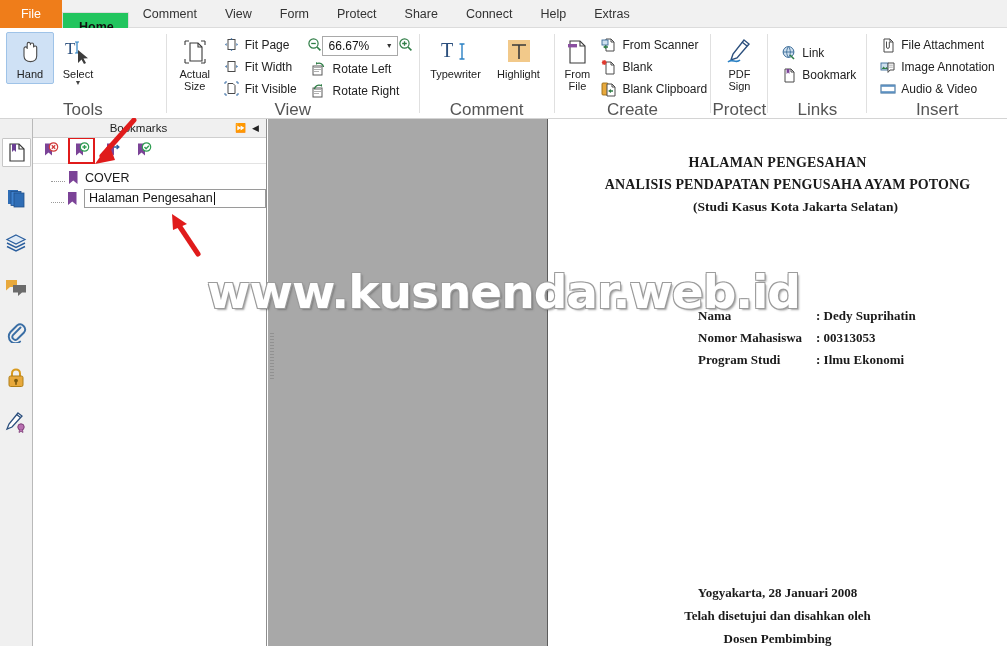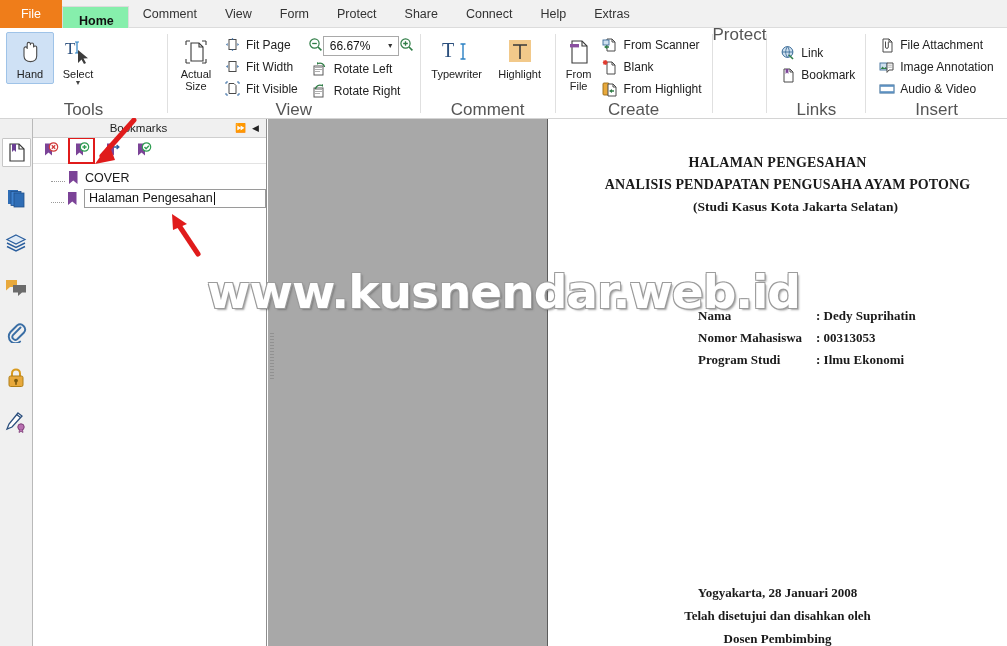--- a/index.html
+++ b/index.html
@@ -18,23 +18,23 @@
     background:#f1f1f1; border-bottom:1px solid #dcdcdc;
     display:flex; align-items:stretch;
   }
   .menu-item {
     display:flex; align-items:center; justify-content:center;
     padding:0 14px; font-size:12.5px; color:#333; cursor:default;
     height:28px;
   }
   .menu-item.file { background:#ef7d1a; color:#fff; width:62px; padding:0; }
   .menu-item.active {
-    background:#86efac; color:#111; border-left:1px solid #dcdcdc;
+    background:#22c55e; color:#111; border-left:1px solid #dcdcdc;
     border-right:1px solid #dcdcdc; border-top:1px solid #dcdcdc;
-    height:29px; margin-top:6px; font-weight:600;padding-left:16px;
+    height:29px; margin-top:12px; font-weight:600;padding-left:16px;
   }
 
   
   .ribbon {
     position:absolute; left:0; top:28px; width:1007px; height:91px;
     background:#fff; border-bottom:1px solid #d4d4d4;
     display:flex; align-items:stretch;
   }
   .grp { position:relative; display:flex; flex-direction:column; height:91px; }
   .grp-body { flex:1; display:flex; align-items:flex-start; padding:4px 6px 0 6px; }
@@ -361,29 +361,42 @@
           </div>
           <div class="smallbtn">
             <span class="ico">
               <svg width="16" height="16" viewBox="0 0 16 16">
                 <rect x="1" y="2" width="6" height="12" rx="1" fill="#e8a93c" stroke="#9a6b15" stroke-width=".9"></rect>
                 <path d="M6 3 h5 l3 3 v9 h-8 z" fill="#fff" stroke="#4a4a4a" stroke-width="1"></path>
                 <path d="M11 3 v3 h3" fill="none" stroke="#4a4a4a" stroke-width="1"></path>
                 <path d="M7 10 l3 -2 v1.3 h2 v1.4 h-2 v1.3 z" fill="#2f7d46"></path>
               </svg>
             </span>
-            <span>From Highlight</span>
+            <span>Blank Clipboard</span>
           </div>
         </div>
       </div>
       <div class="grp-label">Create</div>
     </div>
     <div class="grp-sep"></div>
 
     <div class="grp" style="width:56px;">
+      <div class="grp-body" style="justify-content:center">
+        <div class="bigbtn" style="width:46px">
+          <span class="ico">
+            <svg width="30" height="28" viewBox="0 0 30 28">
+              <path d="M20 2 l5 4 l-12 14 l-6 2 l2 -6 z" fill="#fff" stroke="#2b4f7d" stroke-width="1.4"></path>
+              <path d="M18 4 l5 4" stroke="#2b4f7d" stroke-width="1.4"></path>
+              <path d="M4 24 c4 -4 8 2 12 -2" fill="none" stroke="#2b81c4" stroke-width="1.6"></path>
+            </svg>
+          </span>
+          <span class="lbl">PDF</span>
+          <span class="lbl">Sign</span>
+        </div>
+      </div>
       <div class="grp-label">Protect</div>
     </div>
     <div class="grp-sep"></div>
 
     <div class="grp" style="width:98px;">
       <div class="grp-body">
         <div class="smallcol" style="padding-top:10px">
           <div class="smallbtn">
             <span class="ico">
               <svg width="16" height="16" viewBox="0 0 16 16">

